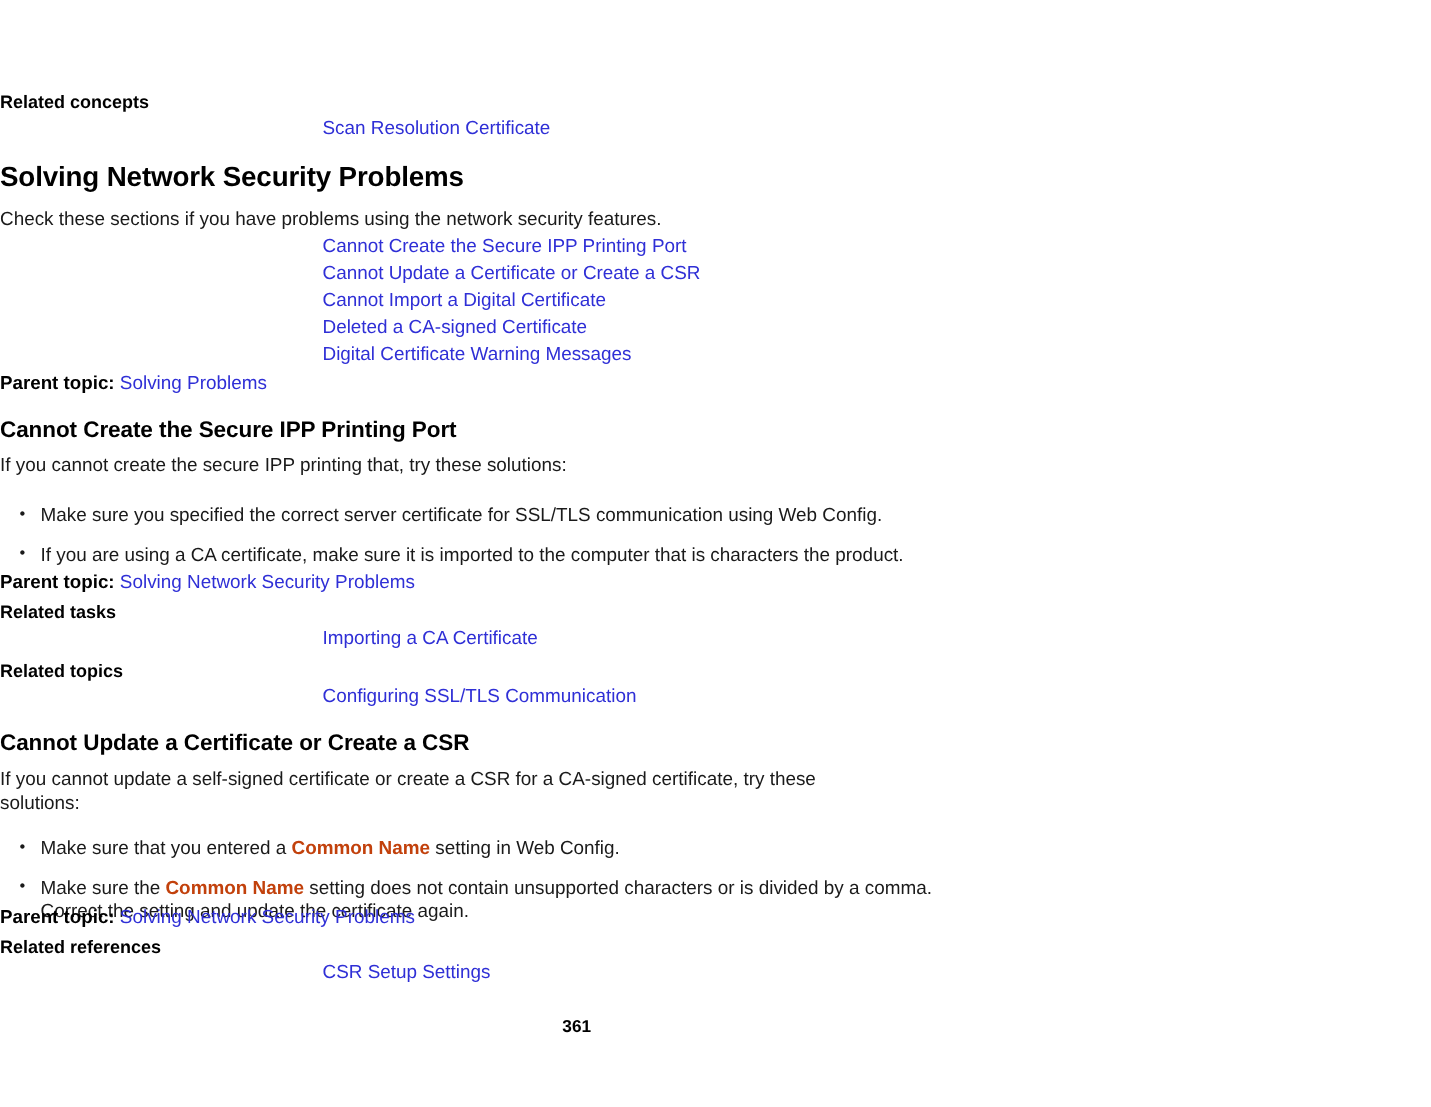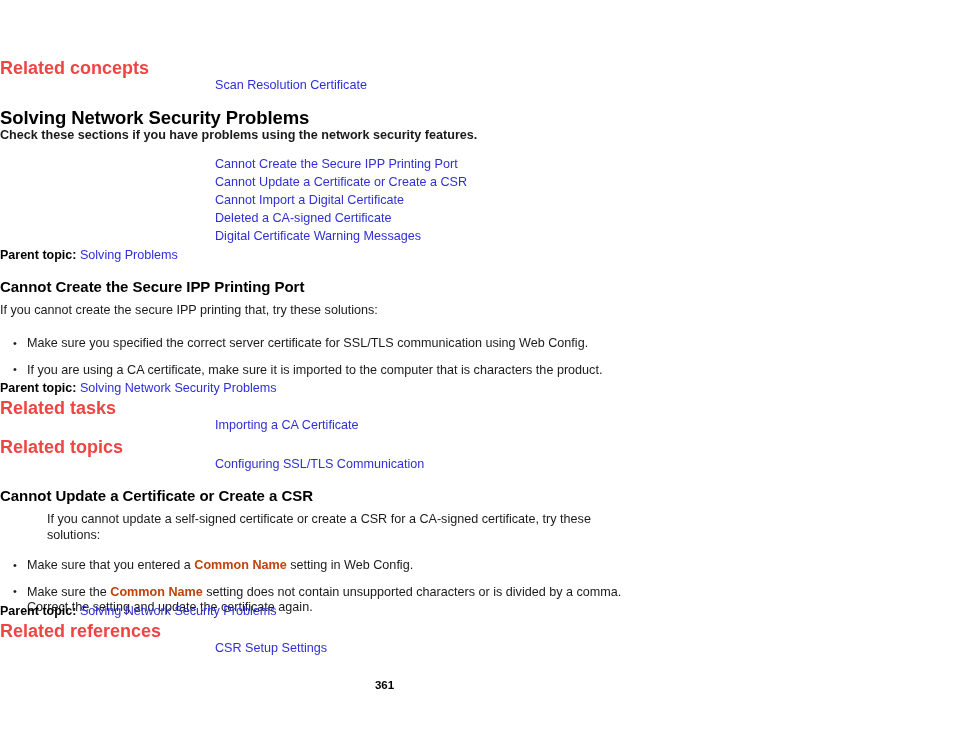--- a/index.html
+++ b/index.html
@@ -53,24 +53,24 @@
   .para {
     font-size: 12.6px;
     line-height: 15.5px;
     color: #1a1a1a;
     margin: 0;
     max-width: 608px;
   }
   .para.narrow { max-width: 585px; }
 
   .minihead {
-    font-size: 18px;
+    font-size: 12px;
     font-weight: bold;
     line-height: 15px;
-    color: #ef4444;
+    color: #000000;
     margin: 0;
   }
 
   a.link, .link {
     font-size: 12.6px;
     line-height: 18px;
     color: #2f2fd6;
     text-decoration: none;
     display: block;
     cursor: pointer;
@@ -112,31 +112,31 @@
     top: -0.5px;
     font-size: 11px;
     color: #1a1a1a;
   }
   ul.bullets > li + li { margin-top: 11px; }
   b.strong { font-weight: bold; color: #c2410c; }
 
   
   .s-related-concepts { position: absolute; top: 61px; left: 0; }
   .s-h1               { position: absolute; top: 107px; left: 0; }
-  .s-intro            { position: absolute; top: 128px; left: 0; font-weight: bold; }
+  .s-intro            { position: absolute; top: 139px; left: 0; }
   .s-linklist         { position: absolute; top: 155px; left: 0; }
   .s-parent1          { position: absolute; top: 247px; left: 0; }
   .s-h2a              { position: absolute; top: 278px; left: 0; }
   .s-a-intro          { position: absolute; top: 303px; left: 0; }
   .s-a-bullets        { position: absolute; top: 324px; left: 0; }
   .s-a-parent         { position: absolute; top: 380px; left: 0; }
   .s-a-reltasks       { position: absolute; top: 401px; left: 0; }
   .s-a-reltopics      { position: absolute; top: 440px; left: 0; }
   .s-h2b              { position: absolute; top: 487px; left: 0; }
-  .s-b-intro          { position: absolute; top: 512px; left: 0; padding-left: 47px; }
+  .s-b-intro          { position: absolute; top: 512px; left: 0; }
   .s-b-bullets        { position: absolute; top: 546px; left: 0; }
   .s-b-parent         { position: absolute; top: 603px; left: 0; }
   .s-b-relrefs        { position: absolute; top: 624px; left: 0; }
 
   .pagenum {
     position: absolute;
     top: 679px;
     left: 0;
     width: 769px;
     text-align: center;

